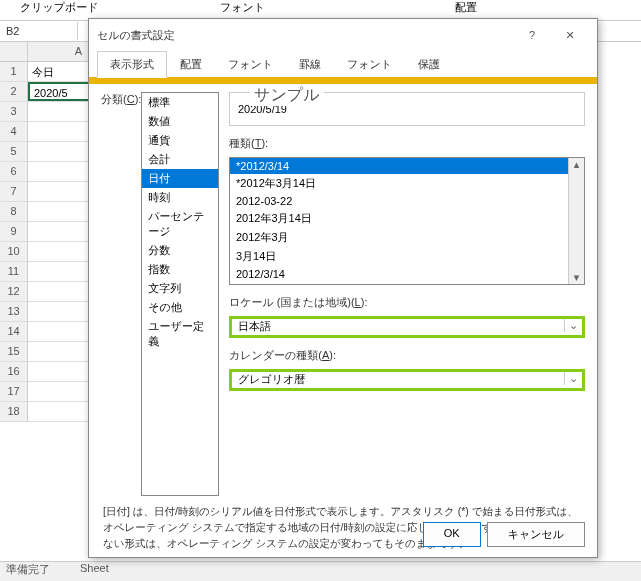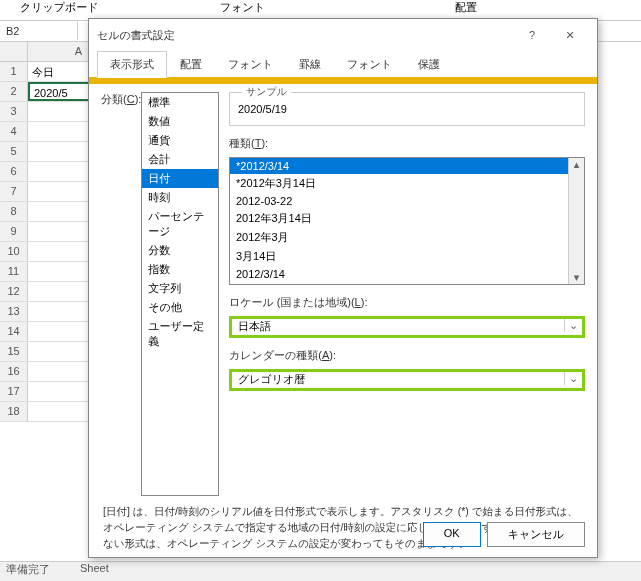--- a/index.html
+++ b/index.html
@@ -26,21 +26,21 @@
 .tab.active{border-color:#ccc;border-bottom-color:#fff;background:#fff}
 .body{padding:8px 12px;display:flex;gap:10px;height:420px}
 .cat-col{display:flex;flex-direction:row;width:118px}
 .lbl{color:#333;margin-bottom:2px}
 .lbl u{text-decoration:underline}
 .listbox{flex:1;border:1px solid #888;overflow:auto;background:#fff}
 .li{padding:2px 6px}
 .li.sel{background:#0078d7;color:#fff}
 .right-col{flex:1;display:flex;flex-direction:column;gap:4px}
 .sample-box{border:1px solid #ccc;padding:6px;position:relative;margin-bottom:6px}
-.sample-box .leg{position:absolute;top:-8px;left:12px;background:#fff;padding:0 4px;font-size:10px;color:#555}
+.sample-box .leg{position:absolute;top:-8px;left:20px;background:#fff;padding:0 4px;font-size:16px;color:#555}
 .sample-val{padding:4px 2px}
 .type-list{border:1px solid #888;height:128px;display:flex}
 .type-list .items{flex:1;overflow:hidden}
 .type-list .sb{width:16px;background:#f0f0f0;border-left:1px solid #ccc;display:flex;flex-direction:column;justify-content:space-between;align-items:center;font-size:9px;color:#666}
 .combo{display:flex;border:3px solid #84cc16;height:22px;align-items:flex-start}
 .combo .cv{flex:1;padding:0 6px}
 .combo .cd{width:18px;text-align:center;border-left:1px solid #ccc;color:#666}
 .desc{padding:0 14px;color:#333;line-height:1.5;font-size:10.5px}
 .btnrow{position:absolute;right:12px;bottom:10px;display:flex;gap:6px}
 .pbtn{border:1px solid #888;padding:4px 20px;background:#fdfdfd}

